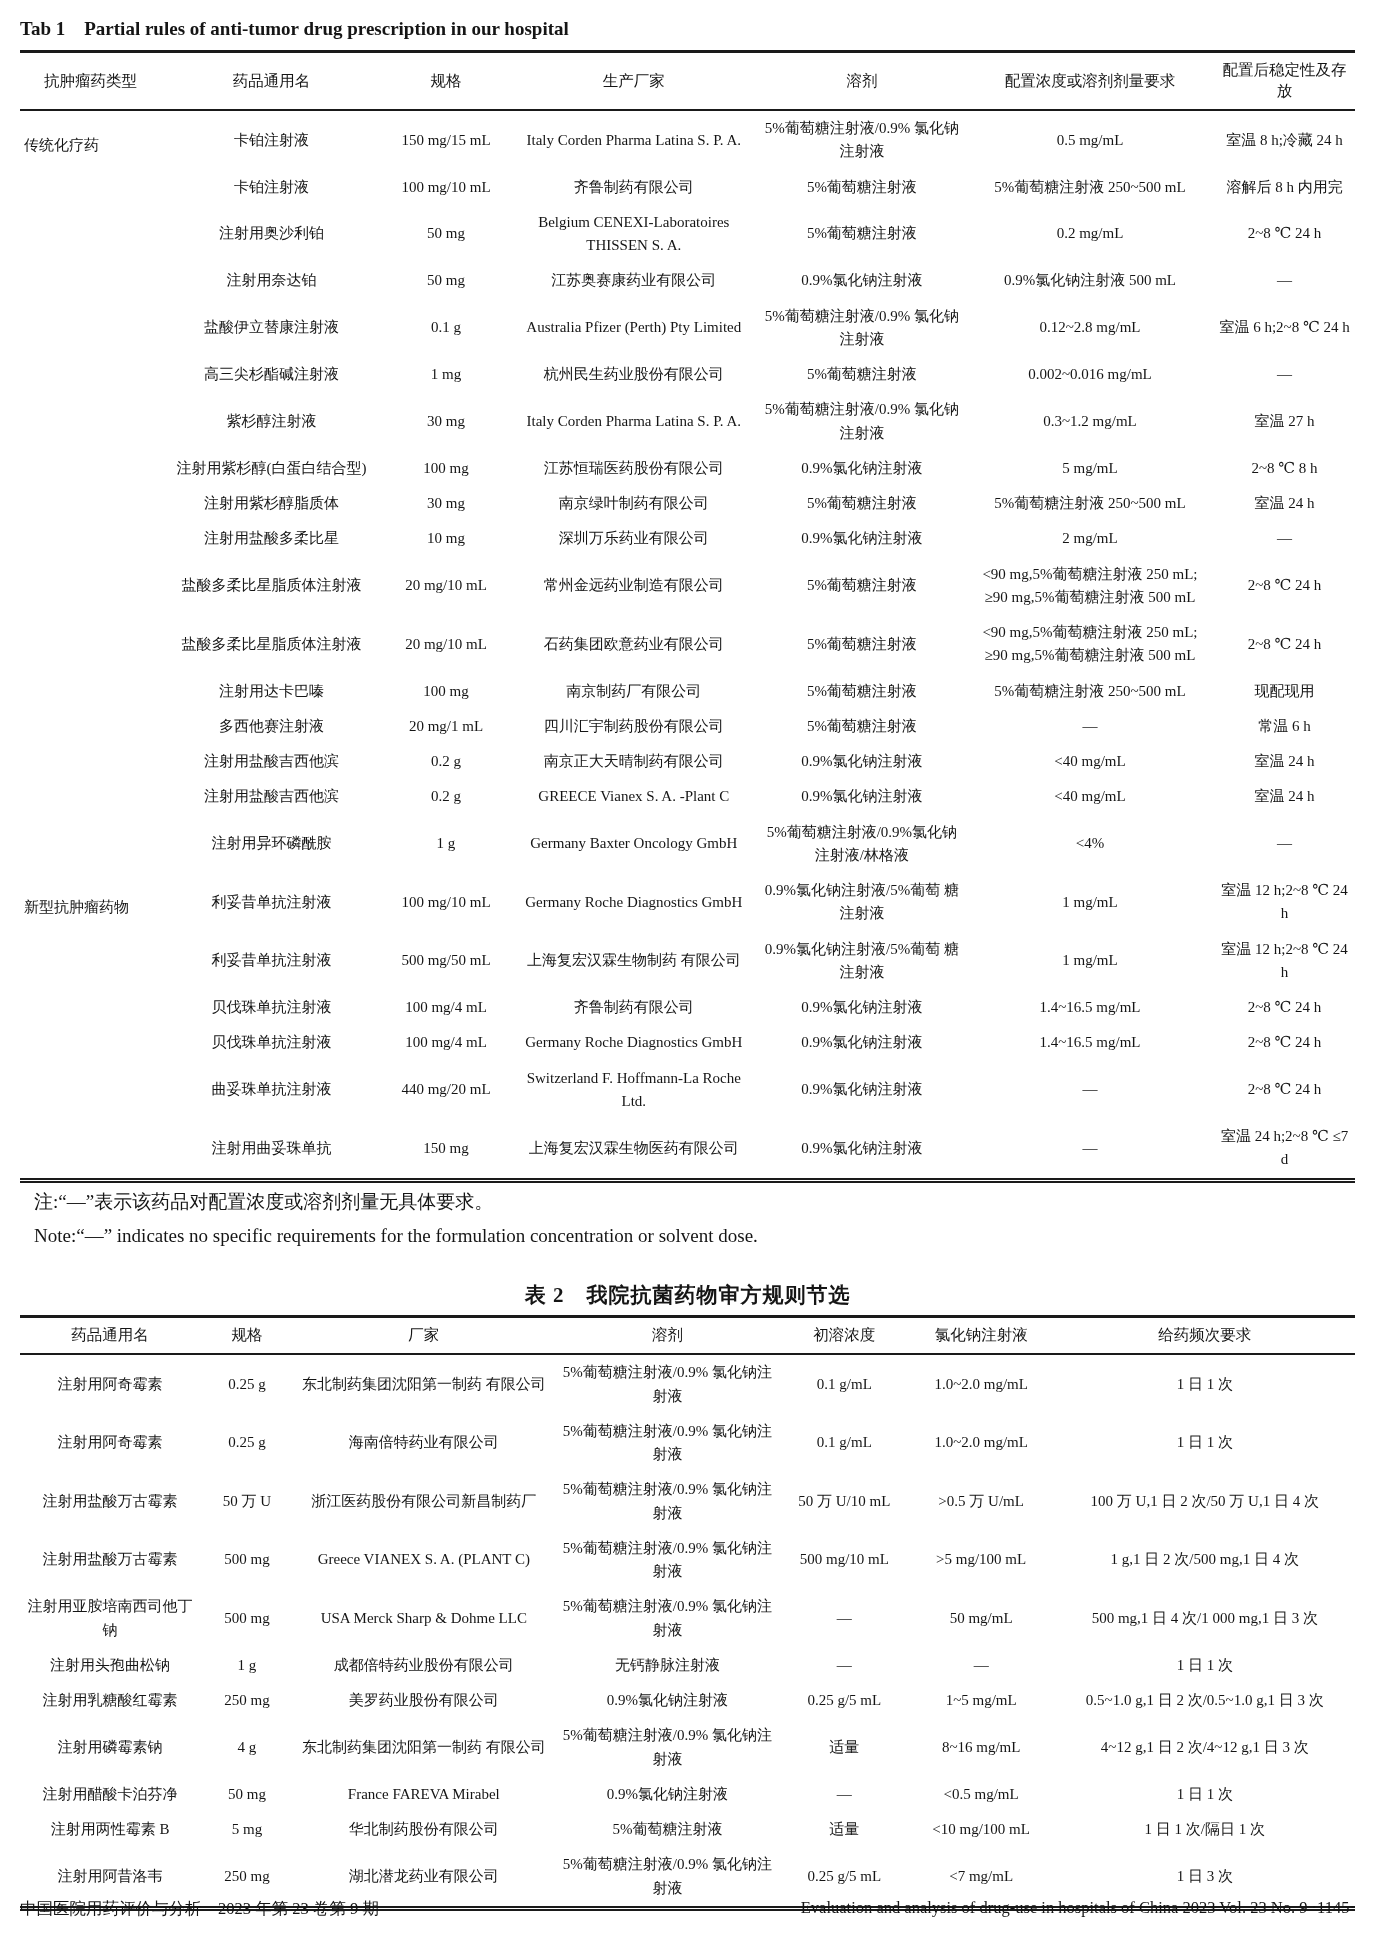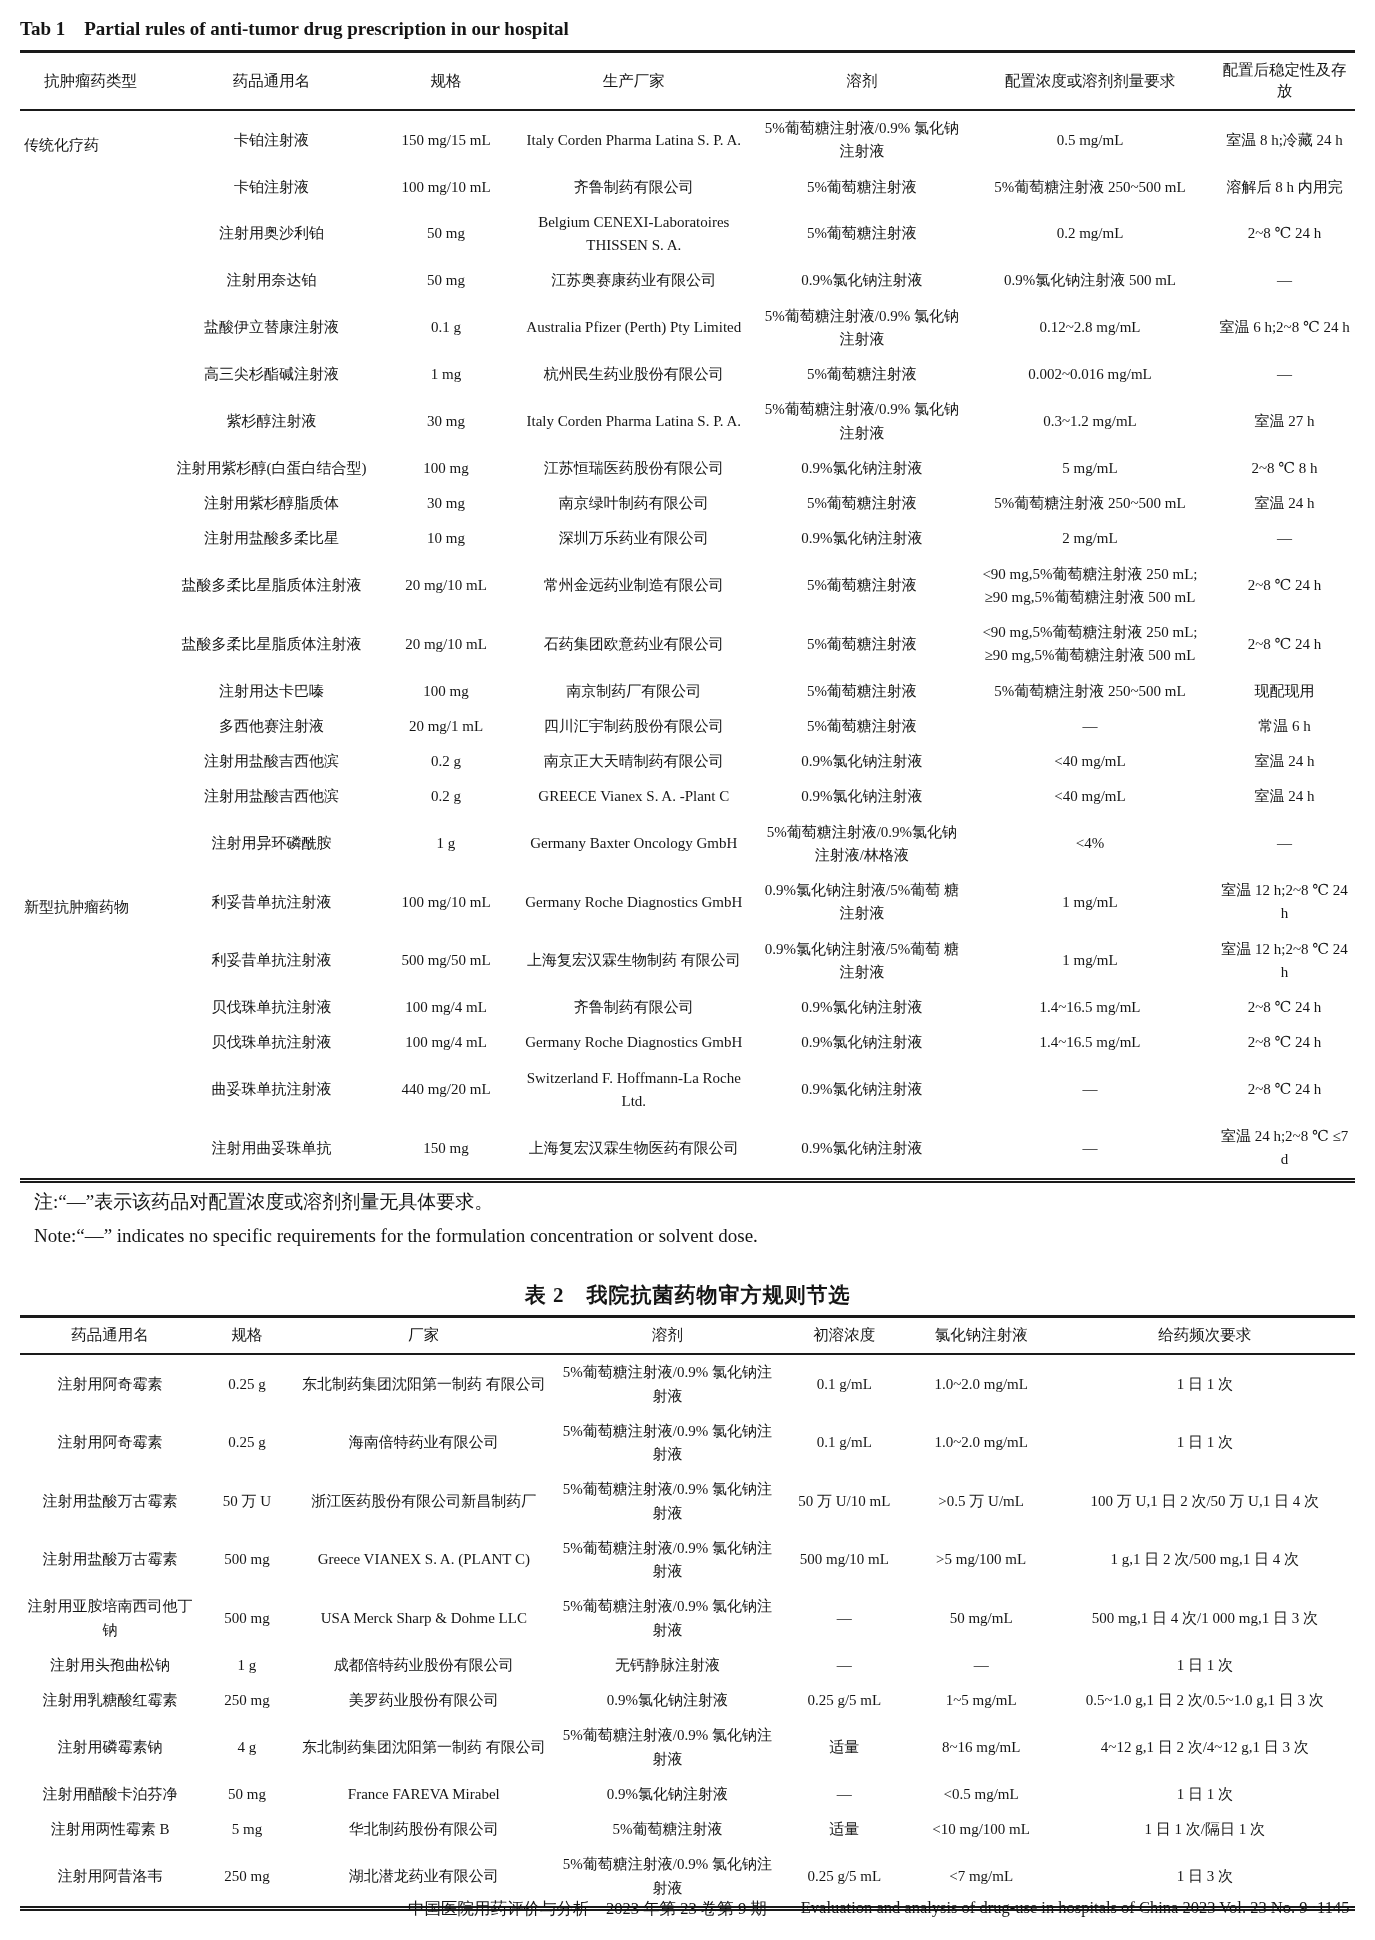--- a/index.html
+++ b/index.html
@@ -18,21 +18,21 @@
   table.rules thead tr { border-bottom:2px solid #1a1a1a; }
   table.rules th { font-weight:normal; font-size:15.5px; padding:7px 4px; text-align:center; }
   table.rules td { font-size:15px; line-height:1.55; padding:6px 4px; text-align:center; vertical-align:middle; white-space:pre-line; word-break:break-word; }
   table.rules th.left, table.rules td.left { text-align:center; }
   table.rules td.cat { text-align:left; vertical-align:top; padding-top:23px; }
 
   .note { font-size:19px; margin:4px 0 0 14px; line-height:1.6; }
   .gap-lg { height:22px; }
 
   .footer { position:absolute; left:20px; right:20px; bottom:20px;
-    display:flex; justify-content:flex-end; font-size:16.5px;gap:34px; }
+    display:flex; justify-content:space-between; font-size:16.5px;gap:34px; }
 
   
   #t1 col.c1{width:10.5%} #t1 col.c2{width:16.5%} #t1 col.c3{width:9.5%}
   #t1 col.c4{width:18.5%} #t1 col.c5{width:15.5%} #t1 col.c6{width:18.5%} #t1 col.c7{width:10.5%}
   #t2 col.c1{width:13.5%} #t2 col.c2{width:7%} #t2 col.c3{width:19.5%}
   #t2 col.c4{width:17%} #t2 col.c5{width:9.5%} #t2 col.c6{width:11%} #t2 col.c7{width:22.5%}
 </style>
 </head>
 <body>
 

